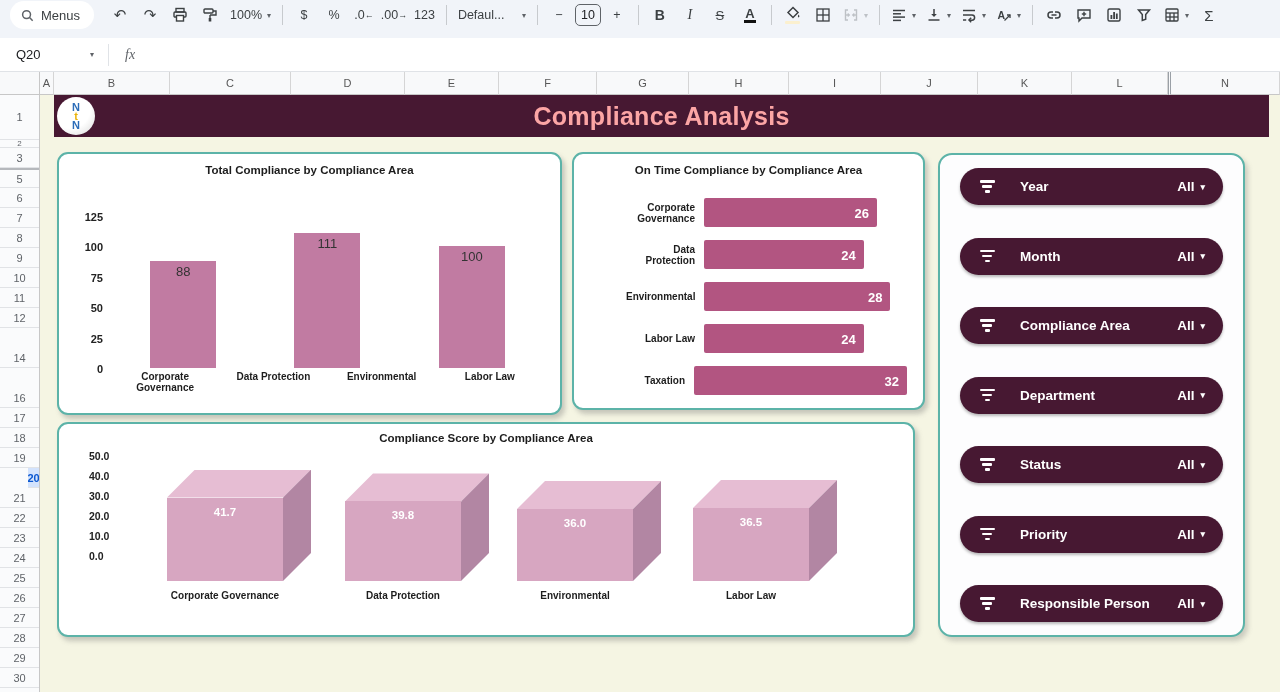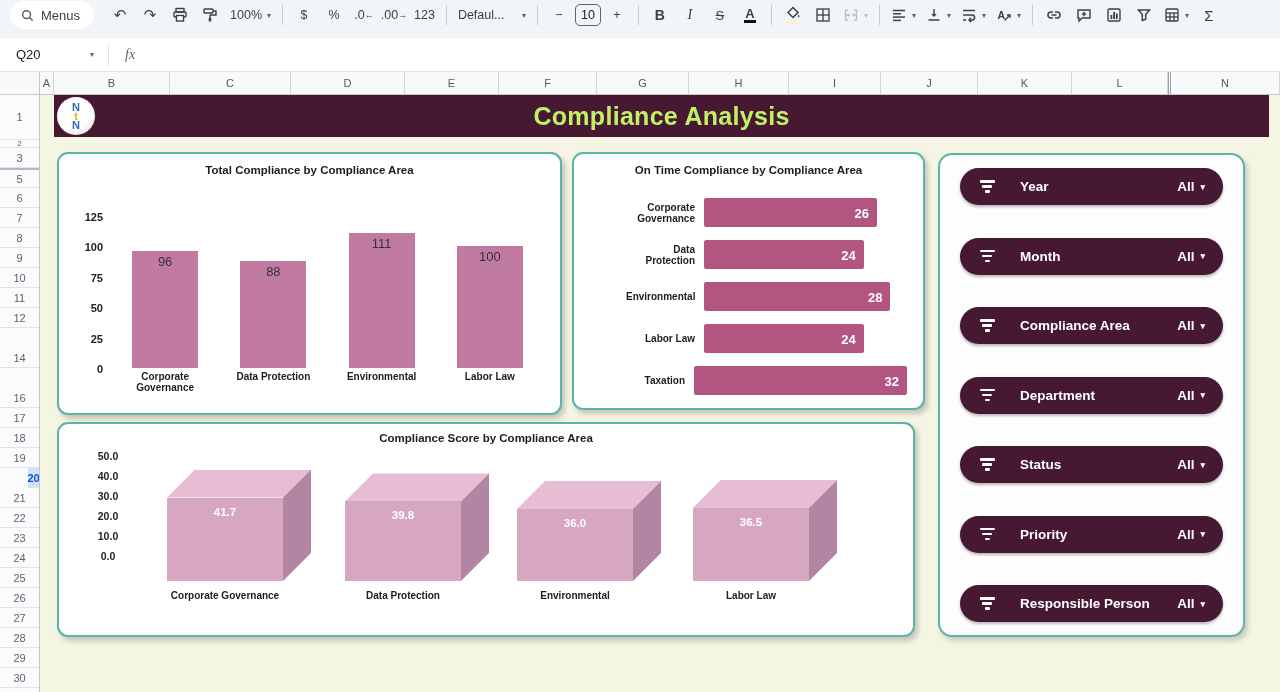--- a/index.html
+++ b/index.html
@@ -51,21 +51,21 @@
               border-right:1px solid #c7c7c7; overflow:hidden; }
   .row-head { border-bottom:1px solid #e1e3e6; font-size:11px; color:#5f6368; display:flex;
               align-items:center; justify-content:center; overflow:hidden; cursor:pointer; }
   .row-head.after-hidden-row { border-top:2px double #b5b8bc; }
   .row-head.sel { background:#d3e3fd; color:#0b57d0; font-weight:bold; }
 
   
   .content { position:absolute; top:95px; left:40px; right:0; bottom:0; background:var(--cream); }
   .band { position:absolute; left:14px; right:11px; top:0; height:42px; background:var(--maroon);
           display:flex; align-items:center; }
-  .band-title { position:absolute; left:0; right:0; text-align:center; color:#bef264; font-size:25px;
+  .band-title { position:absolute; left:0; right:0; text-align:center; color:#fca5a5; font-size:25px;
                 font-weight:bold; letter-spacing:.3px; }
   .logo { position:absolute; left:3px; top:2px; width:38px; height:38px; border-radius:50%;
           background:radial-gradient(circle at 35% 30%, #ffffff 55%, #d9d9d9 100%);
           display:flex; flex-direction:column; align-items:center; justify-content:center; line-height:9px; }
   .logo .n { color:#2b6cb8; font-weight:bold; font-size:11px; }
   .logo .t { color:#eab308; font-weight:bold; font-size:11px; }
 
   .card { position:absolute; background:#fff; border:2px solid var(--teal); border-radius:11px;
           box-shadow:3px 4px 5px rgba(110,110,110,.35); cursor:pointer; }
   .card-title { position:absolute; top:10px; left:0; right:0; text-align:center; font-size:11.5px;
@@ -87,21 +87,21 @@
   .c2-row { display:flex; align-items:center;margin-left:40px; }
   .c2-lab { width:78px; text-align:right; padding-right:9px; font-size:10px; font-weight:bold;
             color:#1d1d1d; white-space:pre-line; line-height:11px; }
   .c2-barwrap { flex:1; }
   .c2-bar { height:29px; background:var(--bar2); border-radius:2px; position:relative; }
   .c2-val { position:absolute; right:8px; top:50%; transform:translateY(-50%); color:#fff;
             font-weight:bold; font-size:13px; }
 
   
   #c3ticks { position:absolute; left:30px; top:22px; width:38px; }
-  .c3-tick { height:20px; text-align:center; font-size:10.5px; font-weight:bold; color:#222; line-height:20px; }
+  .c3-tick { height:20px; text-align:left; font-size:10.5px; font-weight:bold; color:#222; line-height:20px; }
   .cuboid { position:absolute; bottom:54px; width:144px; }
   .cu-front { position:absolute; bottom:0; left:0; width:116px; background:var(--f3front); }
   .cu-top { position:absolute; top:0; left:0; width:144px; height:28px; background:var(--f3top); }
   .cu-side { position:absolute; top:0; left:116px; width:28px; background:var(--f3side); }
   .cu-val { position:absolute; top:36px; left:0; width:116px; text-align:center; color:#fff;
             font-weight:bold; font-size:11.5px; }
   .c3-cat { position:absolute; bottom:34px; width:116px; text-align:center; font-size:10px;
             font-weight:bold; color:#1d1d1d; }
 
   
@@ -379,25 +379,20 @@
       <div id="c1ticks">
           <div class="c1-tick" style="bottom: 38px;">0</div>
           <div class="c1-tick" style="bottom: 68.4px;">25</div>
           <div class="c1-tick" style="bottom: 98.8px;">50</div>
           <div class="c1-tick" style="bottom: 129.2px;">75</div>
           <div class="c1-tick" style="bottom: 159.6px;">100</div>
           <div class="c1-tick" style="bottom: 190px;">125</div>
         </div>
       <div id="c1bars">
           <div class="c1-col">
-            <div class="c1-bar" style="height: 116.736px;">
-              <span class="c1-val">96</span>
-            </div>
-          </div>
-          <div class="c1-col">
             <div class="c1-bar" style="height: 107.008px;">
               <span class="c1-val">88</span>
             </div>
           </div>
           <div class="c1-col">
             <div class="c1-bar" style="height: 134.976px;">
               <span class="c1-val">111</span>
             </div>
           </div>
           <div class="c1-col">

